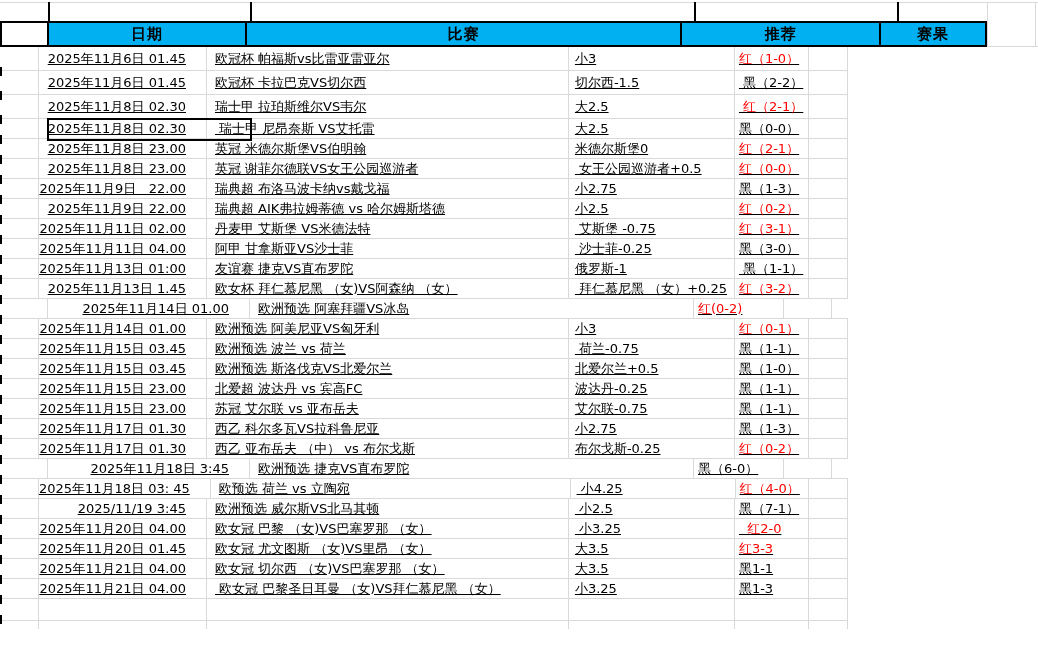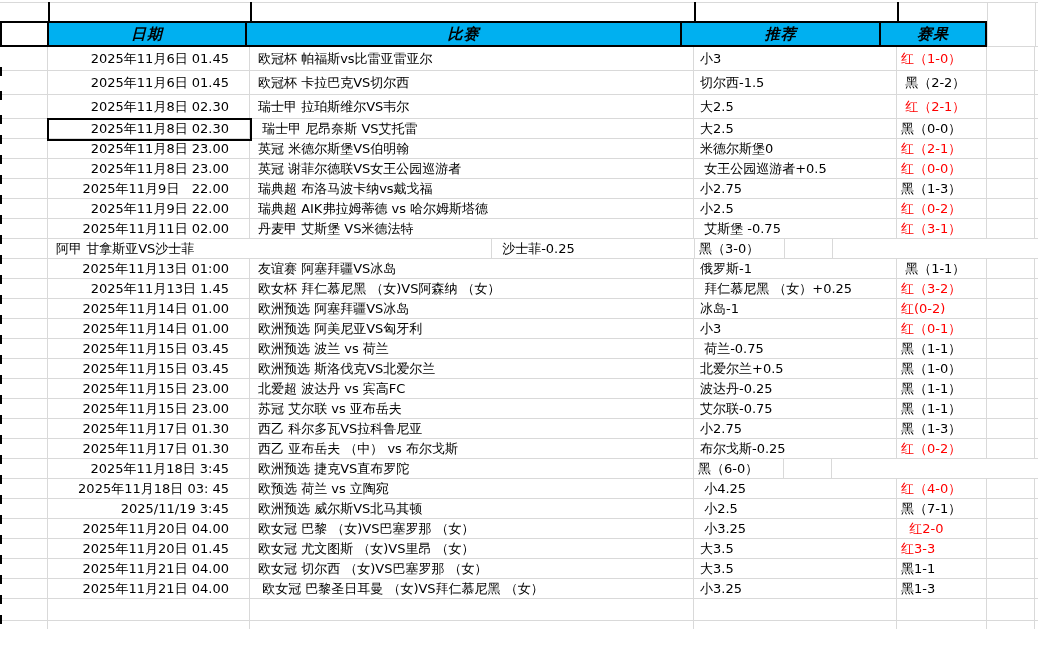--- a/index.html
+++ b/index.html
@@ -13,27 +13,27 @@
   .toprow { position:absolute; left:0; top:2px; width:1038px; height:19px;
             border-top:1px solid var(--grid,#d9d9d9); }
   .vblack { position:absolute; top:2px; width:2px; height:19px; background:#000; }
   .vgray  { position:absolute; width:1px; background:var(--grid,#d9d9d9); }
 
   
   .hrow { position:absolute; left:0; top:21px; width:987px; height:26px;
           display:flex; border:2px solid #000; background:var(--hbg,#00B0F0); }
   .hcell { border-left:2px solid #000; display:flex; align-items:center;
            justify-content:center; font-weight:bold; font-size:15px;
-           letter-spacing:1px;font-style:italic; }
+           letter-spacing:1px; }
   .hcell.first { border-left:none; background:#fff; }
   .hw0{width:46px;} .hw1{width:202px;} .hw2{width:444px;} .hw3{width:203px;} .hw4{width:108px;}
 
   
   .rows { position:absolute; left:0; top:47px; width:1038px; }
-  .row  { display:flex; width:1038px; border-bottom:1px solid var(--grid,#d9d9d9); }
+  .row  { display:flex; width:848px; border-bottom:1px solid var(--grid,#d9d9d9);text-decoration:underline; }
   .row.tall { height:24px; } .row.std { height:20px; }
   .row.filler { height:22px; } .row.partial { height:8px; border-bottom:none; }
   .cell { border-right:1px solid var(--grid,#d9d9d9); display:flex;
           align-items:center; white-space:pre; overflow:visible; }
   .d0{width:48px;} .d1{width:202px; justify-content:flex-end; padding-right:20px;}
   .d2{width:444px; padding-left:8px;} .d3{width:203px; padding-left:6px;}
   .d4{width:90px; padding-left:4px;} .d5{width:48px;} .d6{flex:1; border-right:none;}
   .red { color:var(--red,#FF0000); }
 
   
@@ -143,49 +143,49 @@
         <div class="cell d0"></div>
         <div class="cell d1">2025年11月11日 02.00</div>
         <div class="cell d2">丹麦甲 艾斯堡 VS米德法特</div>
         <div class="cell d3"> 艾斯堡 -0.75</div>
         <div class="cell d4 red">红（3-1）</div>
         <div class="cell d5"></div>
         <div class="cell d6"></div>
       </div>
       <div class="row std">
         <div class="cell d0"></div>
+        <div class="cell d1">2025年11月11日 04.00</div>
         <div class="cell d2">阿甲 甘拿斯亚VS沙士菲</div>
         <div class="cell d3"> 沙士菲-0.25</div>
         <div class="cell d4">黑（3-0）</div>
         <div class="cell d5"></div>
         <div class="cell d6"></div>
       </div>
       <div class="row std">
         <div class="cell d0"></div>
         <div class="cell d1">2025年11月13日 01:00</div>
-        <div class="cell d2">友谊赛 阿塞拜疆VS冰岛</div>
+        <div class="cell d2">友谊赛 捷克VS直布罗陀</div>
         <div class="cell d3">俄罗斯-1</div>
         <div class="cell d4"> 黑（1-1）</div>
         <div class="cell d5"></div>
         <div class="cell d6"></div>
       </div>
       <div class="row std">
         <div class="cell d0"></div>
         <div class="cell d1">2025年11月13日 1.45</div>
         <div class="cell d2">欧女杯 拜仁慕尼黑 （女)VS阿森纳 （女）</div>
         <div class="cell d3"> 拜仁慕尼黑 （女）+0.25</div>
         <div class="cell d4 red">红（3-2）</div>
         <div class="cell d5"></div>
         <div class="cell d6"></div>
       </div>
       <div class="row std">
         <div class="cell d0"></div>
         <div class="cell d1">2025年11月14日 01.00</div>
         <div class="cell d2">欧洲预选 阿塞拜疆VS冰岛</div>
-        <div class="cell d3">冰岛-1</div>
         <div class="cell d4 red">红(0-2)</div>
         <div class="cell d5"></div>
         <div class="cell d6"></div>
       </div>
       <div class="row std">
         <div class="cell d0"></div>
         <div class="cell d1">2025年11月14日 01.00</div>
         <div class="cell d2">欧洲预选 阿美尼亚VS匈牙利</div>
         <div class="cell d3">小3</div>
         <div class="cell d4 red">红（0-1）</div>

